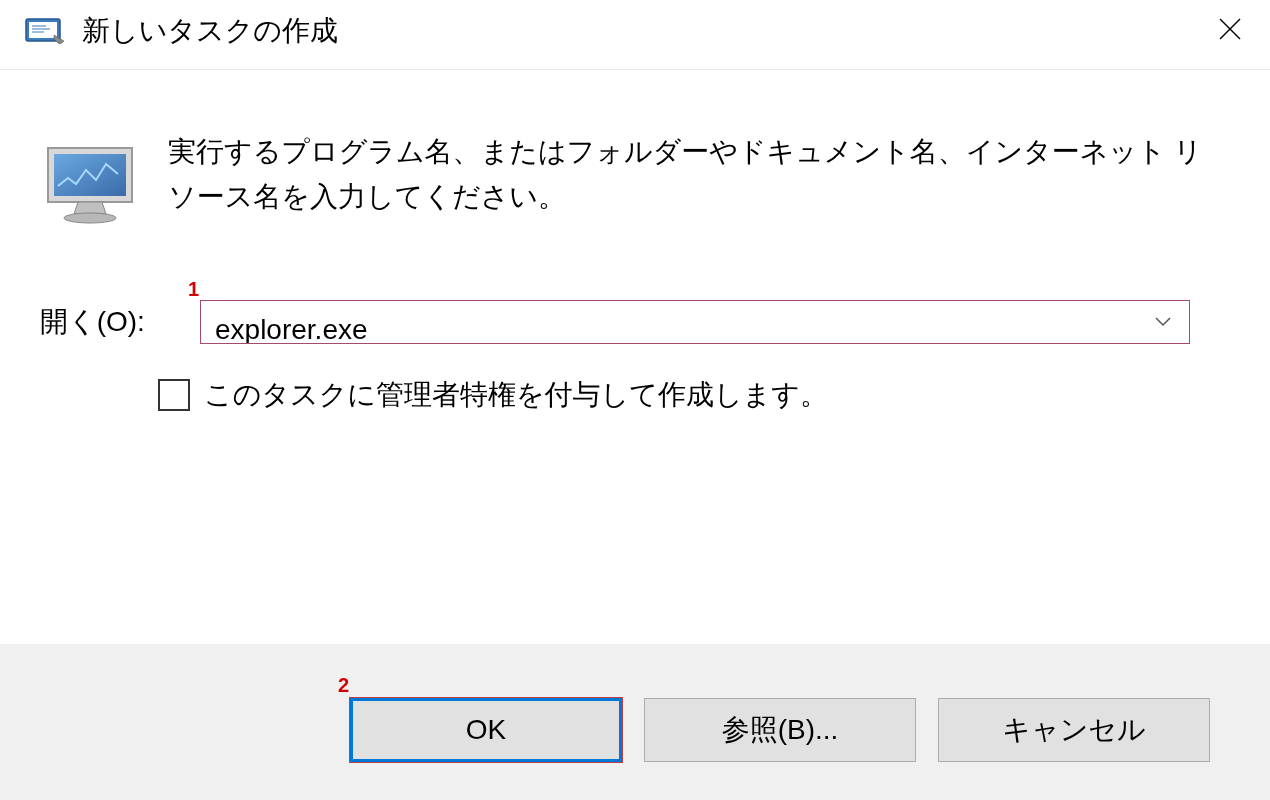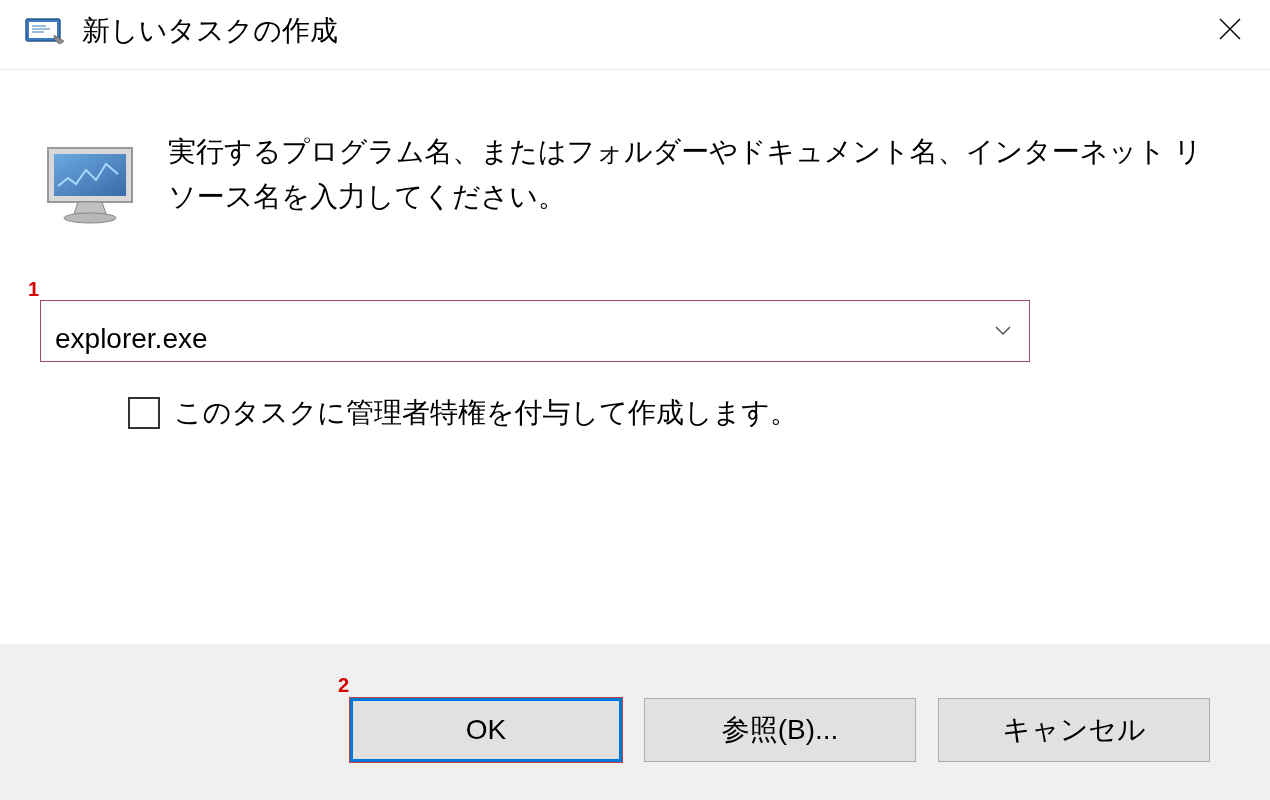--- a/index.html
+++ b/index.html
@@ -81,39 +81,39 @@
       position: absolute;
       top: -22px;
       left: -12px;
       color: #d40000;
       font-weight: bold;
       font-size: 20px;
       z-index: 10;
     }
     .combo-input {
       width: 100%;
-      height: 62px;
+      height: 44px;
       border: 1px solid #a54a6a;
       font-size: 28px;
       padding: 16px 50px 0 14px;
       outline: none;
       font-family: inherit;
     }
     .combo-chevron {
       position: absolute;
       right: 18px;
       top: 50%;
       transform: translateY(-50%);
       pointer-events: none;
     }
     .checkbox-row {
       display: flex;
       align-items: center;
       gap: 14px;
-      margin-left: 88px;
+      margin-left: 118px;
     }
     .checkbox {
       width: 32px;
       height: 32px;
       border: 2px solid #333;
       background: #fff;
       cursor: pointer;
       flex-shrink: 0;
     }
     .checkbox-label {
@@ -196,20 +196,21 @@
         </defs>
         <polyline points="18,50 28,42 36,48 46,34 56,44 66,28 78,38" fill="none" stroke="#a8d8ff" stroke-width="2"></polyline>
         <path d="M 38 66 L 62 66 L 66 78 L 34 78 Z" fill="#c0c0c0" stroke="#888" stroke-width="1"></path>
         <ellipse cx="50" cy="82" rx="26" ry="5" fill="#b8b8b8" stroke="#888" stroke-width="1"></ellipse>
       </svg>
     </div>
     <div class="description-text">実行するプログラム名、またはフォルダーやドキュメント名、インターネット リソース名を入力してください。</div>
   </div>
 
   <div class="open-row">
+    <span class="open-label">開く(O):</span>
     <div class="combo-wrapper">
       <span class="annotation-1">1</span>
       <input type="text" class="combo-input" value="explorer.exe" style="">
       <svg class="combo-chevron" width="18" height="12" viewBox="0 0 18 12">
         <polyline points="2,2 9,9 16,2" fill="none" stroke="#555" stroke-width="1.5"></polyline>
       </svg>
     </div>
   </div>
 
   <div class="checkbox-row">

